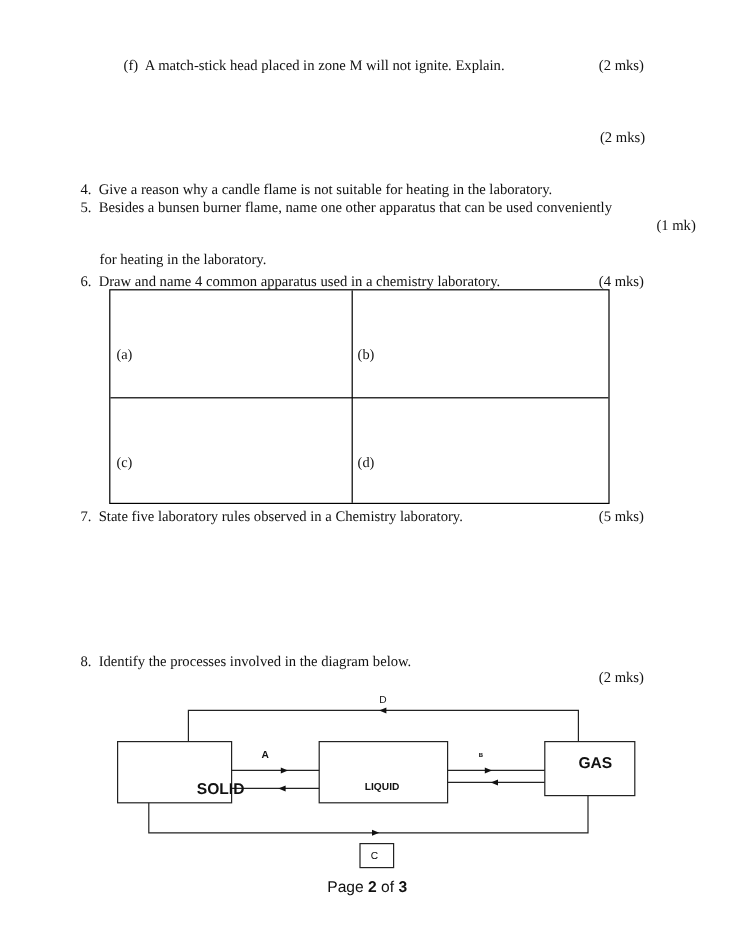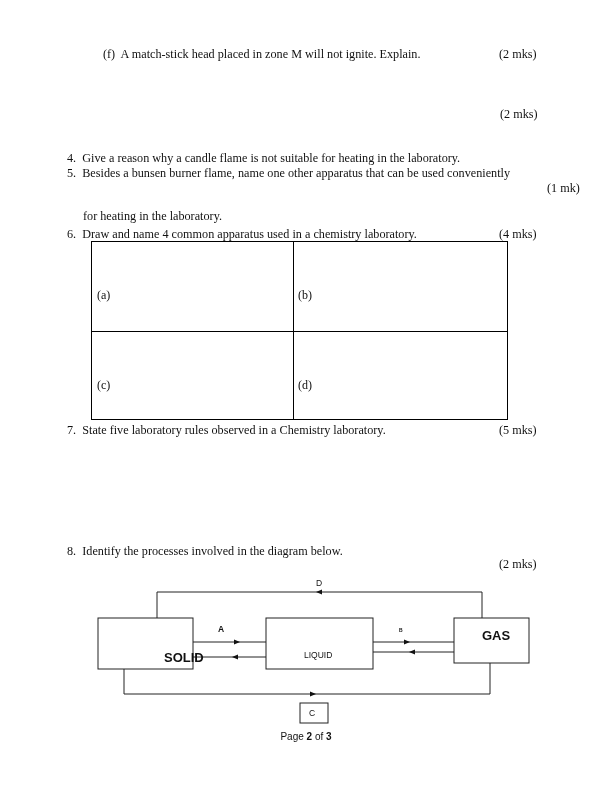--- a/index.html
+++ b/index.html
@@ -8,21 +8,21 @@
   .abs { position:absolute; white-space:nowrap; }
   .marks { position:absolute; white-space:nowrap; }
   .grid { position:absolute; left:91px; top:241px; width:417px; height:179px;
           border:1.3px solid #000; box-sizing:border-box; }
   .vline { position:absolute; left:201px; top:0; bottom:0; border-left:1.3px solid #000; }
   .hline { position:absolute; left:0; right:0; top:89px; border-top:1.3px solid #000; }
   .cell-label { position:absolute; font-size:12px; }
   .diag { position:absolute; left:0; top:0; }
   .sans { font-family:"Liberation Sans", sans-serif; }
   .footer { position:absolute; top:731px; left:0; width:612px; text-align:center;
-            font-family:"Liberation Sans", sans-serif; font-size:10px; }
+            font-family:"Liberation Sans", sans-serif; font-size:13px; }
 </style>
 </head>
 <body>
 
 <div class="abs" style="left:103px; top:47px;">
   <span>(f)</span>&nbsp;
   <span>A match-stick head placed in zone M will not ignite.  Explain.</span>
 </div>
 <div class="marks" style="left:499px; top:47px;">(2 mks)</div>
 
@@ -95,21 +95,21 @@
 
     <polygon points="410,642 404,639.5 404,644.5"></polygon>
 
     <polygon points="409,652 415,649.5 415,654.5"></polygon>
 
     <polygon points="316,694 310,691.5 310,696.5"></polygon>
   </g>
 </svg>
 
 <div class="abs sans" style="left:132px; top:650px; font-size:13px; font-weight:bold;margin-left:32px;">SOLID</div>
-<div class="abs sans" style="left:304px; top:650px; font-size:8.5px; font-weight:normal;">LIQUID</div>
+<div class="abs sans" style="left:304px; top:650px; font-size:8.5px; font-weight:bold;">LIQUID</div>
 <div class="abs sans" style="left:482px; top:628px; font-size:13px; font-weight:bold;text-align:right;">GAS</div>
 <div class="abs sans" style="left:218px; top:624px; font-size:8.5px; font-weight:bold;">A</div>
 <div class="abs sans" style="left:399px; top:627px; font-size:5px; font-weight:bold;">B</div>
 <div class="abs sans" style="left:309px; top:708px; font-size:8.5px;">C</div>
 <div class="abs sans" style="left:316px; top:578px; font-size:8.5px;">D</div>
 
 <div class="footer">
   <span>Page </span><b>2</b><span> of </span><b>3</b>
 </div>
 

